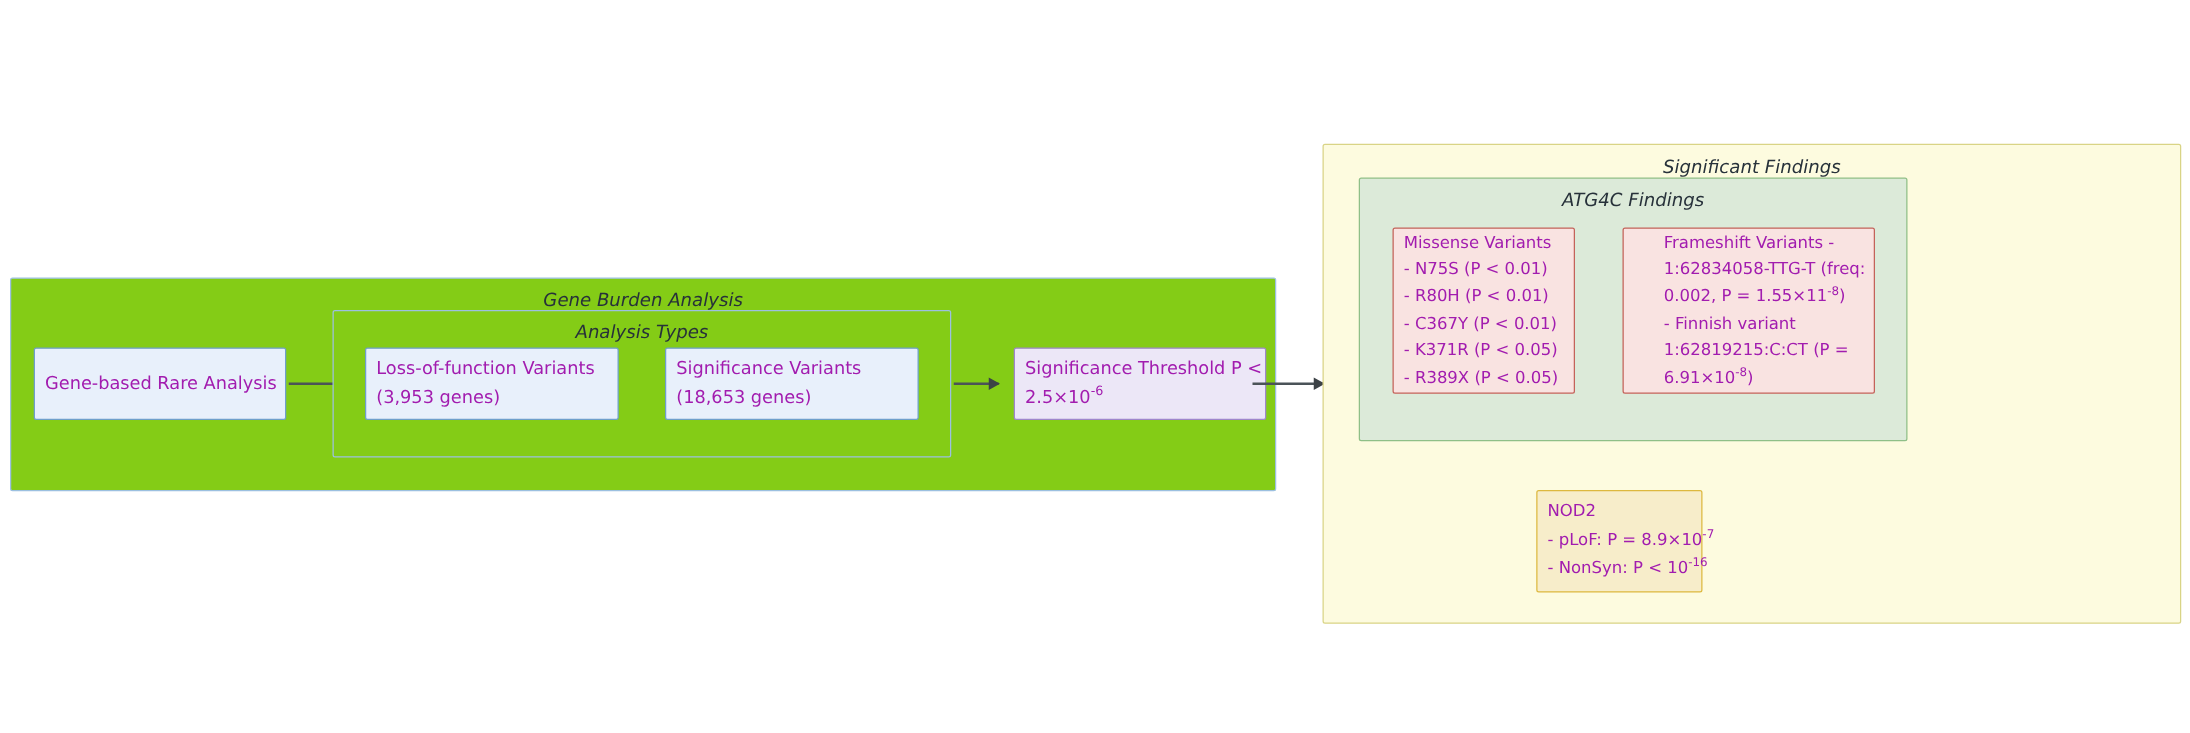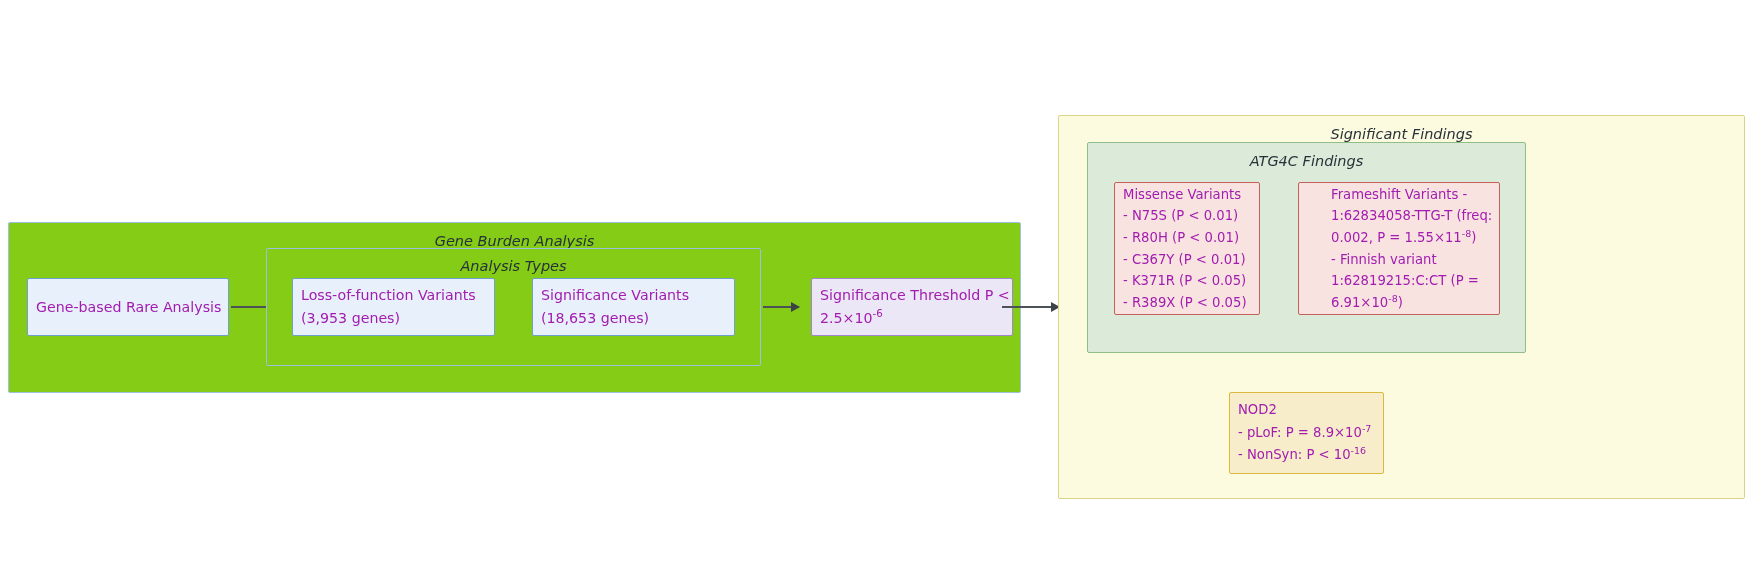--- a/index.html
+++ b/index.html
@@ -141,19 +141,19 @@
 
   <div class="node red-node" style="left:1298px; top:182px; width:202px; height:133px; font-size:13.2px; line-height:1.63;padding-left:32px;">
     <span class="ln">Frameshift Variants -</span>
     <span class="ln">1:62834058-TTG-T  (freq:</span>
     <span class="ln"><span>0.002, P = 1.55×11</span><sup>-8</sup><span>)</span></span>
     <span class="ln">- Finnish variant</span>
     <span class="ln">1:62819215:C:CT  (P =</span>
     <span class="ln"><span>6.91×10</span><sup>-8</sup><span>)</span></span>
   </div>
 
-  <div class="node yellow-node" style="left:1229px; top:392px; width:155px; height:82px; font-size:13.2px; line-height:1.7;">
+  <div class="node yellow-node" style="left:1229px; top:392px; width:133px; height:82px; font-size:13.2px; line-height:1.7;">
     <span class="ln">NOD2</span>
     <span class="ln"><span>- pLoF: P = 8.9×10</span><sup>-7</sup></span>
     <span class="ln"><span>- NonSyn: P &lt; 10</span><sup>-16</sup></span>
   </div>
 
 </div>
 
 </body></html>

